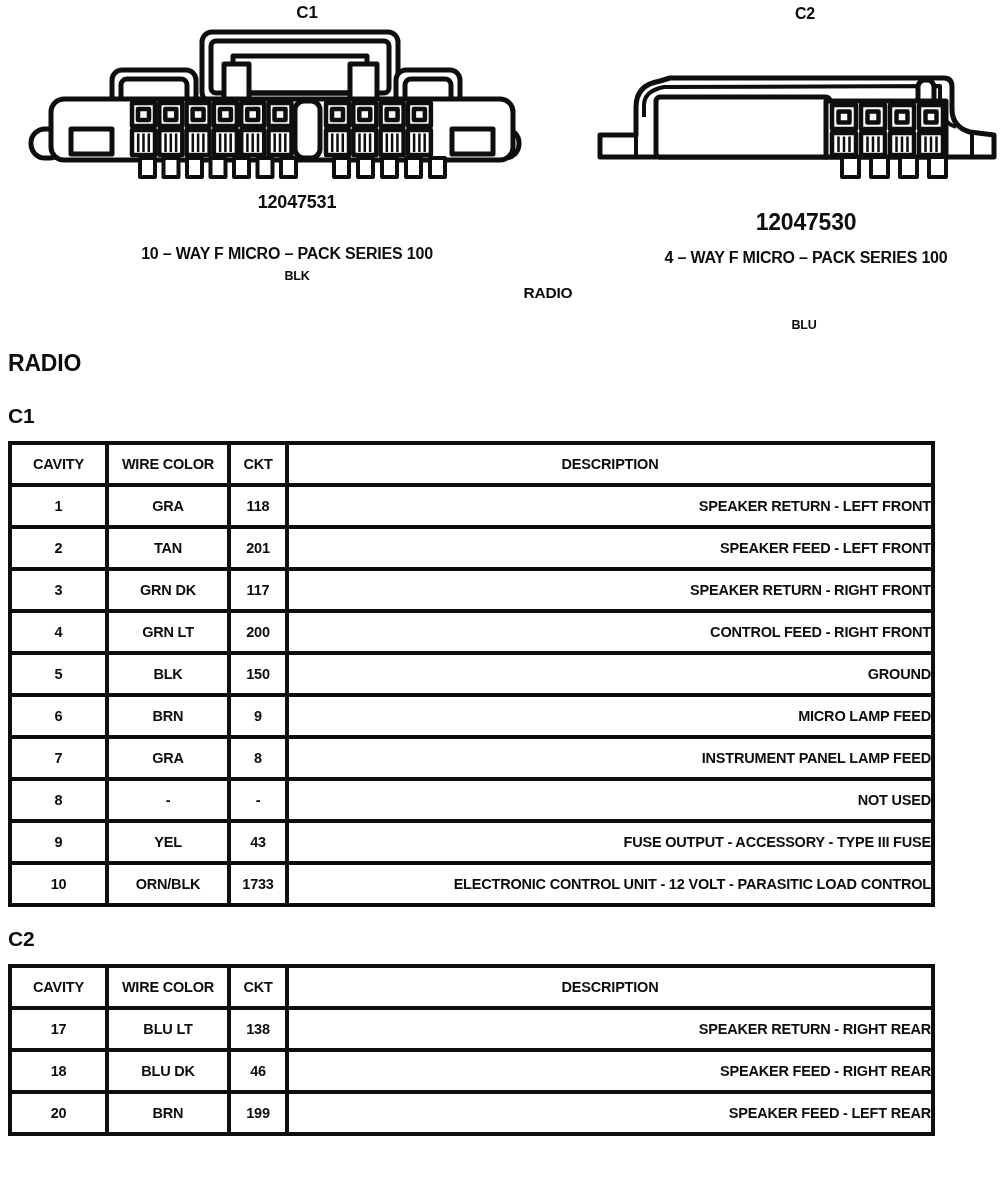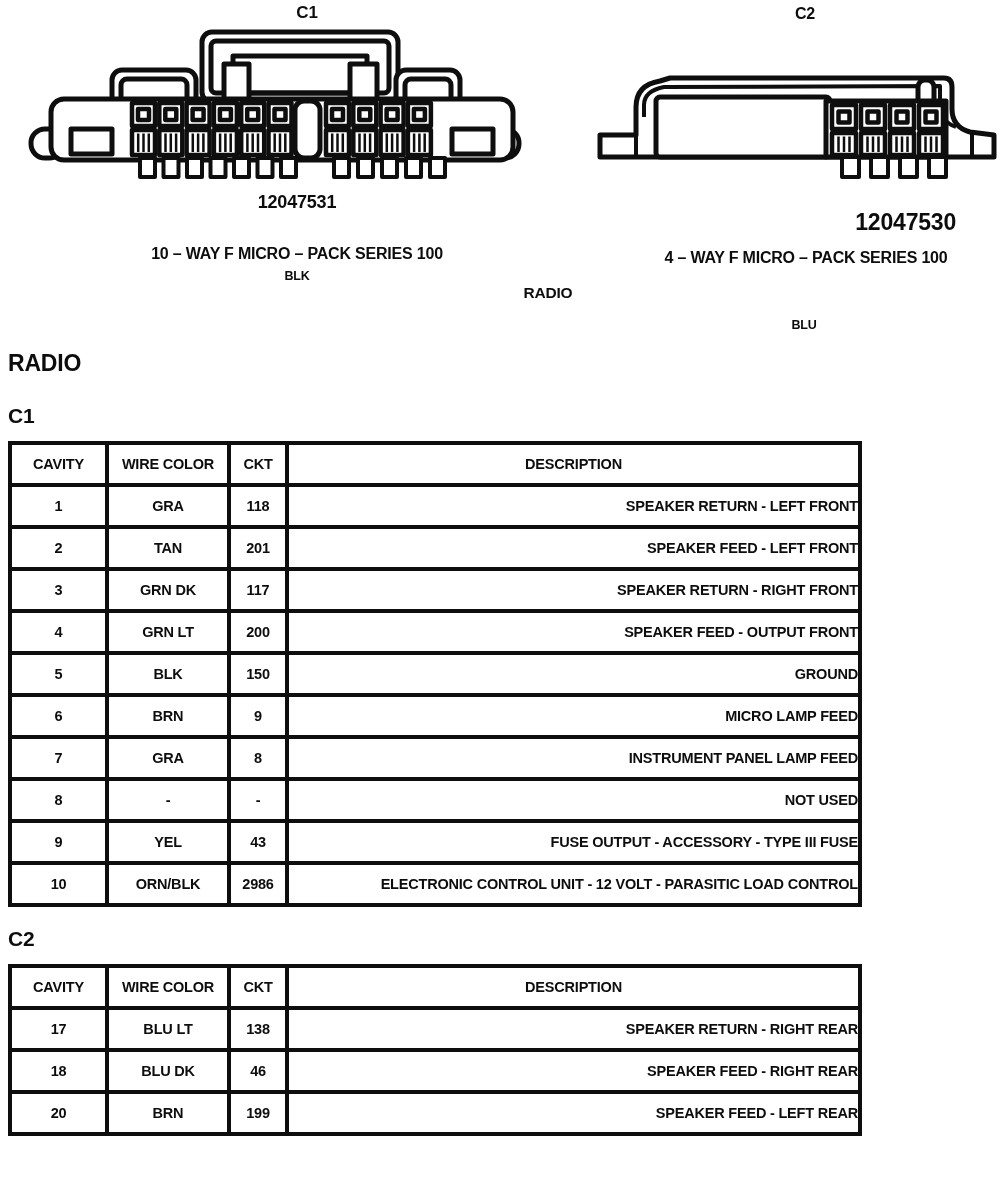--- a/index.html
+++ b/index.html
@@ -9,21 +9,21 @@
     margin:0 auto;
   }
   .lbl{
     position:absolute;font-weight:700;color:#0d0d0d;text-align:center;
     white-space:nowrap;line-height:1;letter-spacing:-0.2px;
   }
   .hd{position:absolute;font-weight:700;color:#0d0d0d;line-height:1;letter-spacing:-0.2px;}
   .fig{position:absolute;}
   .fig *{vector-effect:none;}
   table.pin{
-    position:absolute;left:8px;width:854px;border-collapse:collapse;
+    position:absolute;left:8px;width:927px;border-collapse:collapse;
     table-layout:fixed;background:#fff;
   }
   table.pin th, table.pin td{
     border:4px solid #0e0e0e;font-family:"Liberation Sans",sans-serif;
     font-weight:700;font-size:14.5px;color:#0d0d0d;padding:0;
     vertical-align:middle;text-align:center;letter-spacing:-0.2px;
     overflow:hidden;white-space:nowrap;
   }
   table.pin th{height:38px;}
   table.pin td{height:38px;}
@@ -167,24 +167,24 @@
         <path d="M308.5 81.5V97 M314 81.5V97 M319.5 81.5V97"></path>
         <path d="M337.5 81.5V97 M343 81.5V97 M348.5 81.5V97"></path>
       </g>
     </g>
   </svg>
 
   <div class="lbl" style="left:237px;top:4px;width:140px;font-size:17px;">C1</div>
   <div class="lbl" style="left:735px;top:6px;width:140px;font-size:16px;">C2</div>
 
   <div class="lbl" style="left:147px;top:193px;width:300px;font-size:18px;">12047531</div>
-  <div class="lbl" style="left:47px;top:246px;width:500px;font-size:16px;">10 – WAY F MICRO – PACK SERIES 100</div>
+  <div class="lbl" style="left:37px;top:246px;width:500px;font-size:16px;">10 – WAY F MICRO – PACK SERIES 100</div>
   <div class="lbl" style="left:247px;top:270px;width:100px;font-size:12.5px;">BLK</div>
 
-  <div class="lbl" style="left:656px;top:211px;width:300px;font-size:23px;text-align:right;">12047530</div>
+  <div class="lbl" style="left:656px;top:211px;width:300px;font-size:23px;">12047530</div>
   <div class="lbl" style="left:556px;top:250px;width:500px;font-size:16px;">4 – WAY F MICRO – PACK SERIES 100</div>
   <div class="lbl" style="left:754px;top:273px;width:100px;font-size:12.5px;margin-top:46px;">BLU</div>
 
   <div class="lbl" style="left:468px;top:285px;width:160px;font-size:15.5px;">RADIO</div>
 
   <div class="hd" style="left:8px;top:352px;font-size:23px;">RADIO</div>
   <div class="hd" style="left:8px;top:405px;font-size:21px;">C1</div>
   <div class="hd" style="left:8px;top:928px;font-size:21px;">C2</div>
 
   <table class="pin" style="top:441px;">
@@ -216,21 +216,21 @@
     <tr>
       <td>3</td>
       <td>GRN DK</td>
       <td>117</td>
       <td class="d">SPEAKER RETURN - RIGHT FRONT</td>
     </tr>
     <tr>
       <td>4</td>
       <td>GRN LT</td>
       <td>200</td>
-      <td class="d">SPEAKER FEED - OUTPUT FRONT</td>
+      <td class="d">CONTROL FEED - RIGHT FRONT</td>
     </tr>
     <tr>
       <td>5</td>
       <td>BLK</td>
       <td>150</td>
       <td class="d">GROUND</td>
     </tr>
     <tr>
       <td>6</td>
       <td>BRN</td>
@@ -251,21 +251,21 @@
     </tr>
     <tr>
       <td>9</td>
       <td>YEL</td>
       <td>43</td>
       <td class="d">FUSE OUTPUT - ACCESSORY - TYPE III FUSE</td>
     </tr>
     <tr>
       <td>10</td>
       <td>ORN/BLK</td>
-      <td>2986</td>
+      <td>1733</td>
       <td class="d">ELECTRONIC CONTROL UNIT - 12 VOLT - PARASITIC LOAD CONTROL</td>
     </tr>
   </tbody>
     </table>
 
   <table class="pin" style="top:964px;">
     <colgroup>
         <col style="width:97px">
         <col style="width:122px">
         <col style="width:58px">

